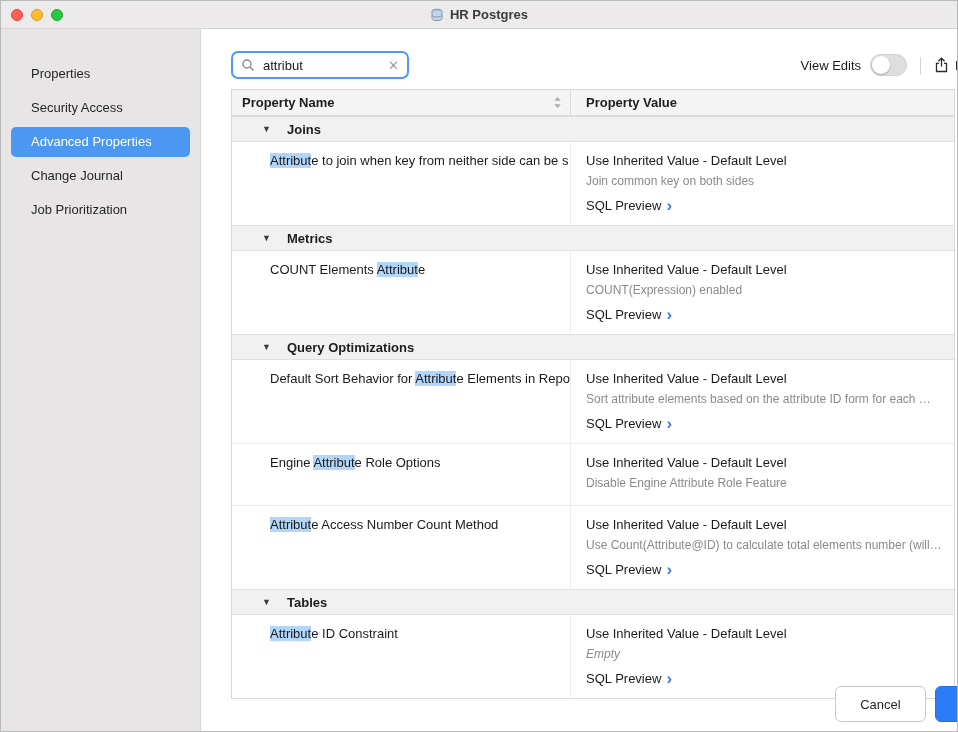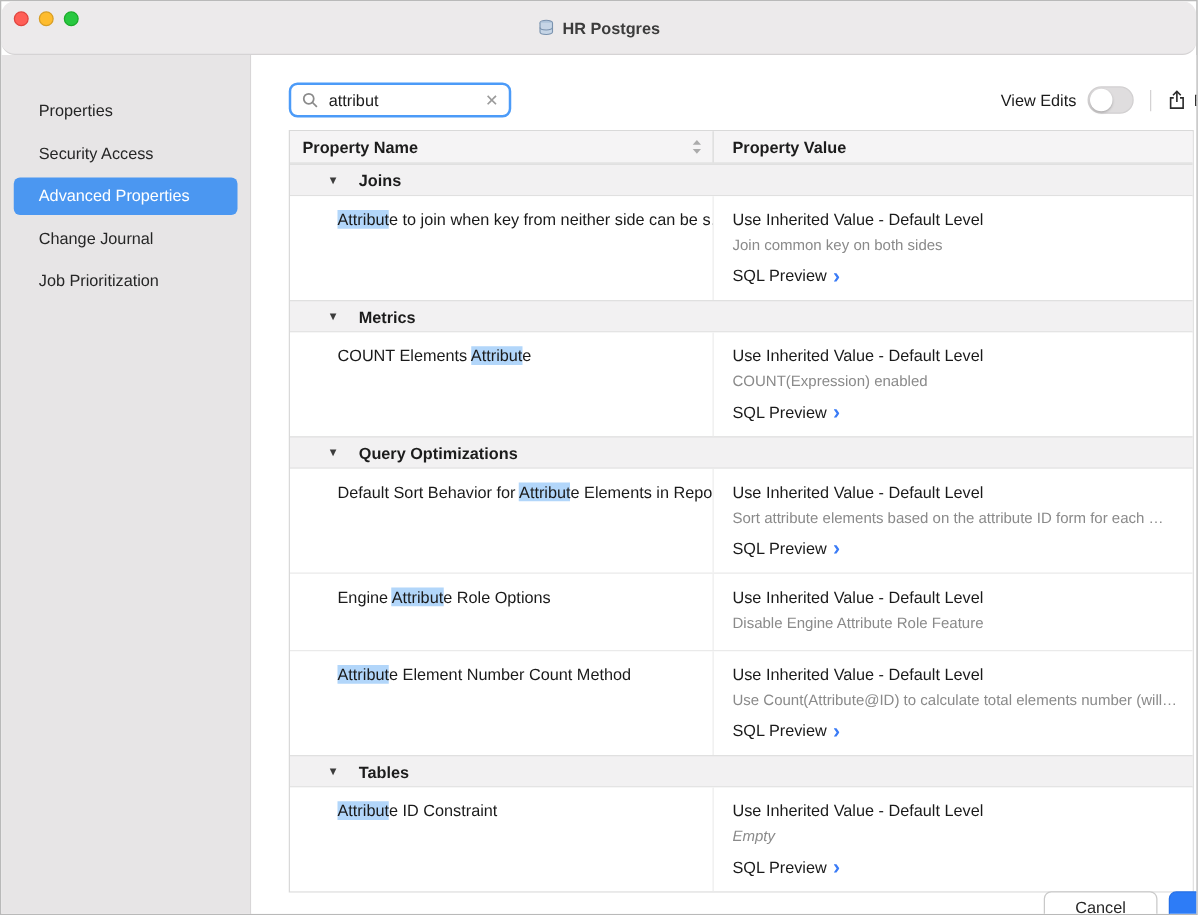--- a/index.html
+++ b/index.html
@@ -3,22 +3,22 @@
 <meta charset="utf-8">
 <style>
   * { box-sizing: border-box; }
   body { margin: 0; font-family: "Liberation Sans", sans-serif; background: #888; }
   .window {
     position: relative; width: 958px; height: 732px; background: #fff;
     border: 1px solid #B9B9B9; overflow: hidden;
   }
   
   .titlebar {
-    position: relative; height: 43px; background: #ECEAEB;
-    border-bottom: 1px solid #D5D3D4; display: flex; align-items: center; justify-content: center; border-radius: 11px;
+    position: relative; height: 28px; background: #ECEAEB;
+    border-bottom: 1px solid #D5D3D4; display: flex; align-items: center; justify-content: center;
   }
   .traffic { position: absolute; left: 10px; top: 8px; display: flex; gap: 8px; }
   .tl { width: 12px; height: 12px; border-radius: 50%; display: inline-block; }
   .tl.red    { background: #FF5F57; border: 0.5px solid #E0443E; }
   .tl.yellow { background: #FEBC2E; border: 0.5px solid #D89E24; }
   .tl.green  { background: #28C840; border: 0.5px solid #1AAB29; }
   .title-wrap { display: flex; align-items: center; gap: 6px; }
   .title { font-size: 13px; font-weight: bold; color: #3C3C3C; }
   
   .layout { display: flex; height: 703px; }
@@ -87,21 +87,21 @@
   .pvalue { flex: 1; min-width: 0; padding: 10px 12px 11px 15px; }
   .val { line-height: 17px; color: #1a1a1a; cursor: pointer; }
   .sub { margin-top: 5px; font-size: 12px; line-height: 15px; color: #8A8A8A; white-space: nowrap; overflow: hidden; }
   .sub.italic { font-style: italic; }
   .sqlrow { margin-top: 8px; line-height: 17px; color: #1a1a1a; display: flex; align-items: center; cursor: pointer; }
   .chev { color: #3A7BF6; margin-left: 5px; font-size: 17px; line-height: 13px; font-weight: bold; }
   .row-2line .pvalue { padding-bottom: 14px; }
   
   .footer { position: absolute; right: 11px; bottom: 10px; display: flex; gap: 9px; }
   .btn {
-    height: 24px; min-width: 72px; border-radius: 6px; font-size: 13px;
+    height: 36px; min-width: 72px; border-radius: 6px; font-size: 13px;
     font-family: "Liberation Sans", sans-serif; cursor: pointer; padding: 0 24px;
   }
   .btn.cancel { background: #fff; border: 1px solid #C9C9C9; color: #262626; }
   .btn.ok { background: #2D7CF7; border: 1px solid #2570E8; color: #fff; }
 </style>
 </head>
 <body>
 
 <div class="window">
 
@@ -234,21 +234,21 @@
             </div>
           </div>
           <div class="prow row-2line">
             <div class="pname"><span>Engine </span><span class="hl">Attribut</span><span>e Role Options</span></div>
             <div class="pvalue">
               <div class="val">Use Inherited Value - Default Level</div>
               <div class="sub">Disable Engine Attribute Role Feature</div>
             </div>
           </div>
           <div class="prow">
-            <div class="pname"><span></span><span class="hl">Attribut</span><span>e Element Number Count Method</span></div>
+            <div class="pname"><span></span><span class="hl">Attribut</span><span>e Access Number Count Method</span></div>
             <div class="pvalue">
               <div class="val">Use Inherited Value - Default Level</div>
               <div class="sub">Use Count(Attribute@ID) to calculate total elements number (will…</div>
               <div class="sqlrow">
                   <span>SQL Preview</span>
                   <span class="chev">›</span>
                 </div>
             </div>
           </div>
         </div>

